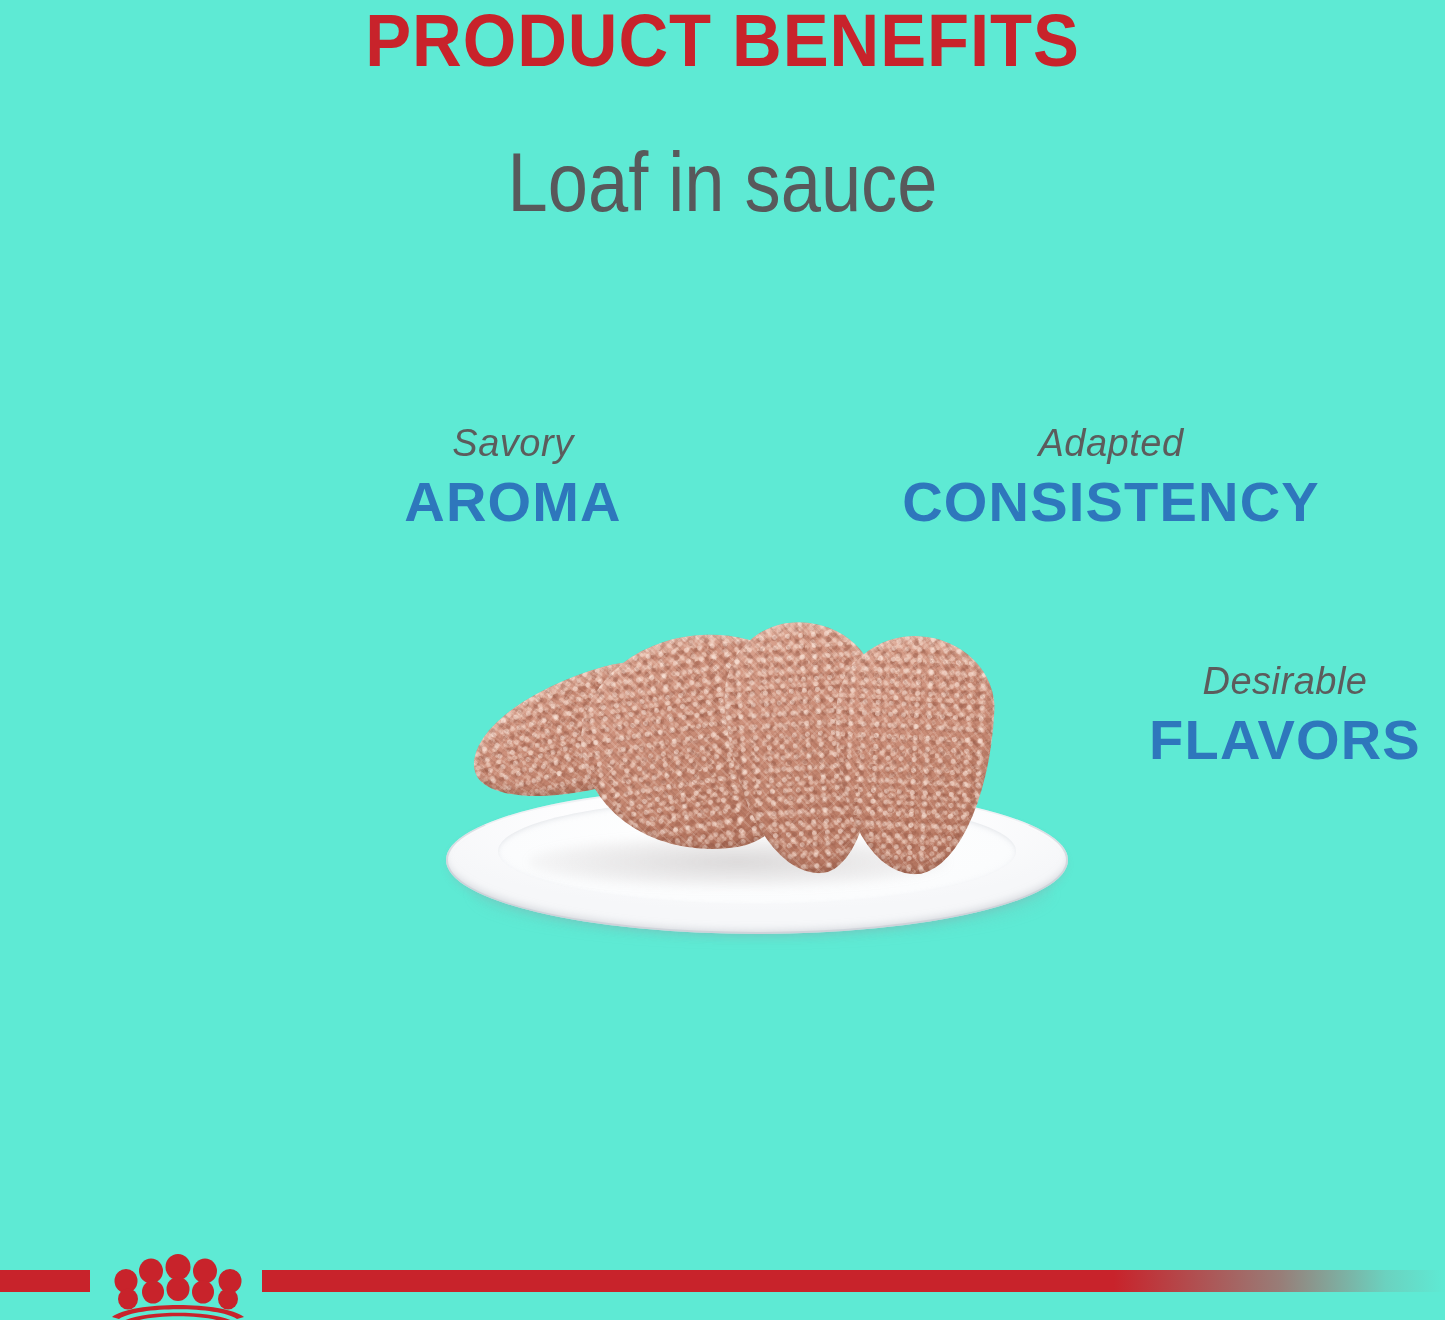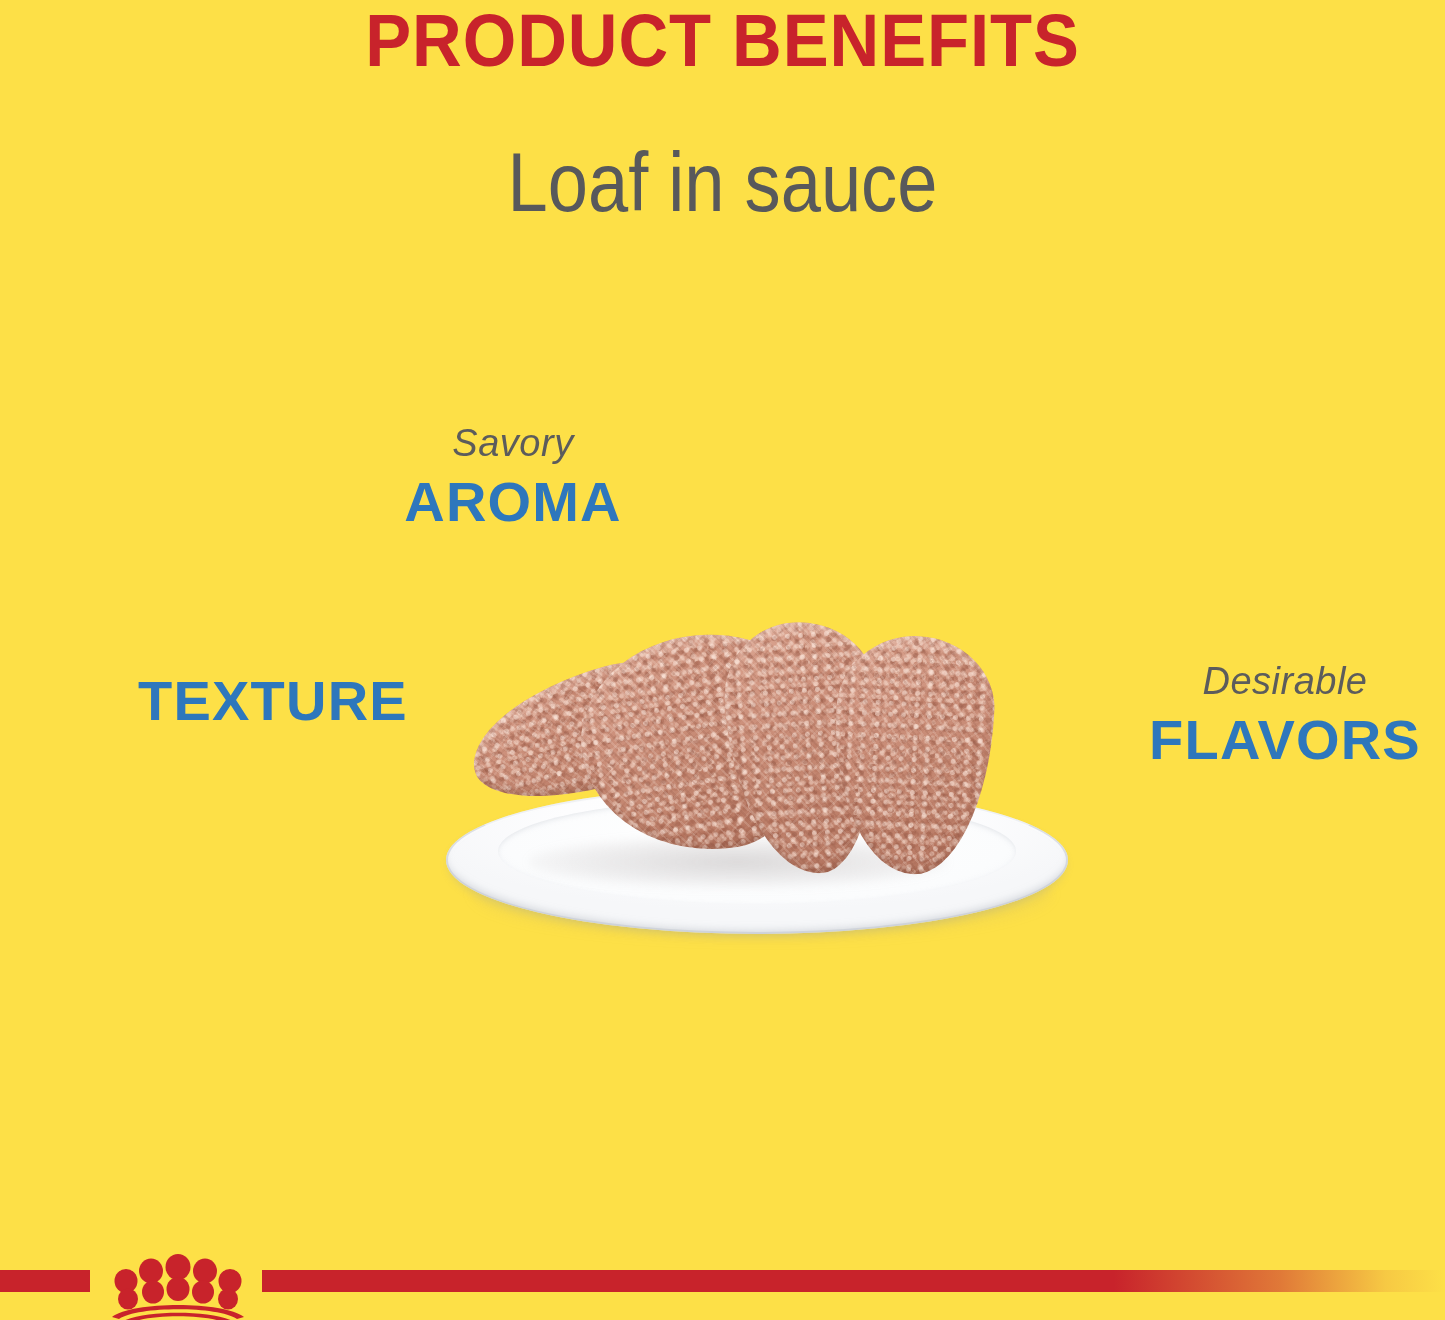--- a/index.html
+++ b/index.html
@@ -8,21 +8,21 @@
     background: #ffffff;
   }
   body {
     font-family: "Liberation Sans", sans-serif;
     -webkit-font-smoothing: antialiased;
   }
   #page {
     position: relative;
     width: 1445px;
     height: 1320px;
-    background: #fde047;
+    background: #5eead4;
     overflow: hidden;
   }
 
   
   .title {
     position: absolute;
     left: 0;
     top: 4px;
     width: 1445px;
     text-align: center;
@@ -260,23 +260,26 @@
 
   <div class="title">PRODUCT BENEFITS</div>
 
   <div class="subtitle">Loaf in sauce</div>
 
   <div class="benefit b-aroma">
     <span class="adj">Savory</span>
     <span class="noun">AROMA</span>
   </div>
 
+  <div class="benefit b-consistency">
+    <span class="adj">Adapted</span>
+    <span class="noun">CONSISTENCY</span>
+  </div>
 
   <div class="benefit b-texture">
-    <span class="noun">TEXTURE</span>
   </div>
 
   <div class="benefit b-flavors">
     <span class="adj">Desirable</span>
     <span class="noun">FLAVORS</span>
   </div>
 
   <div class="plate-scene">
     <div class="plate-shadow"></div>
     <div class="plate"></div>

